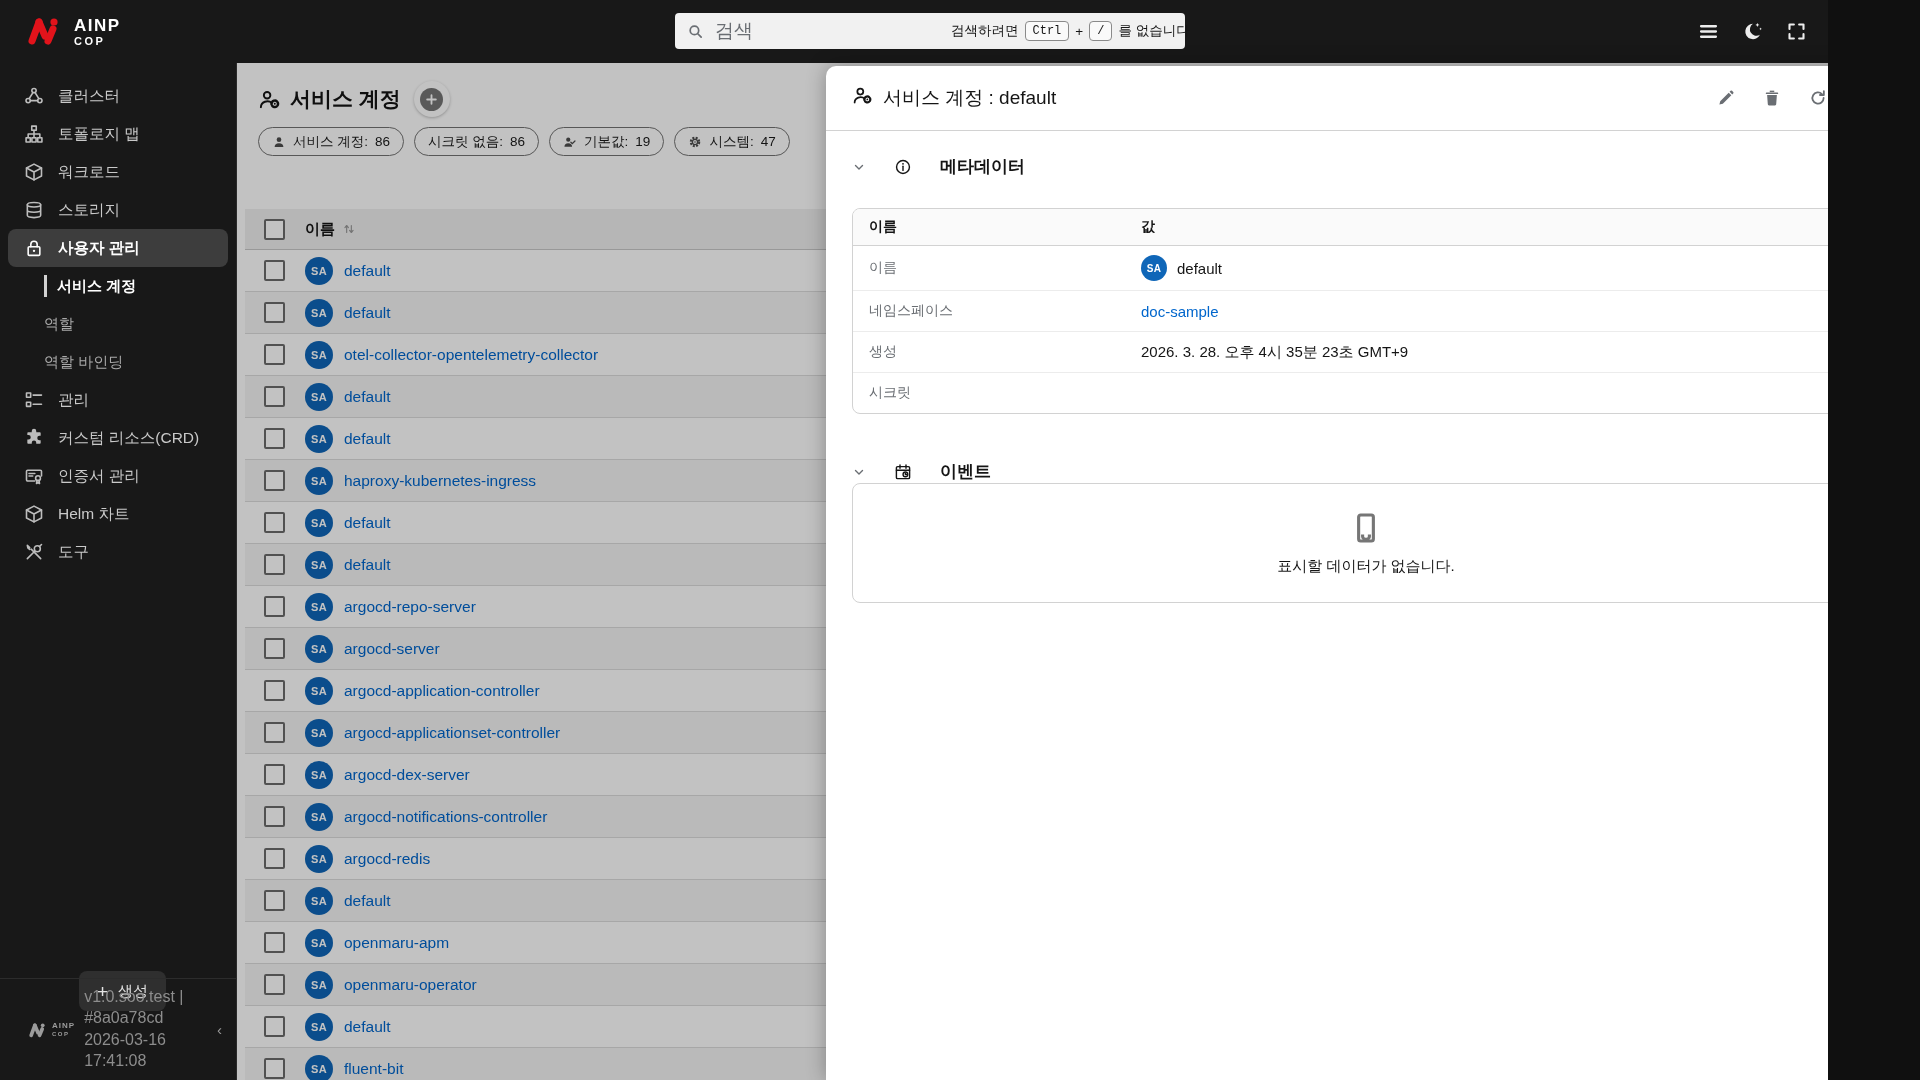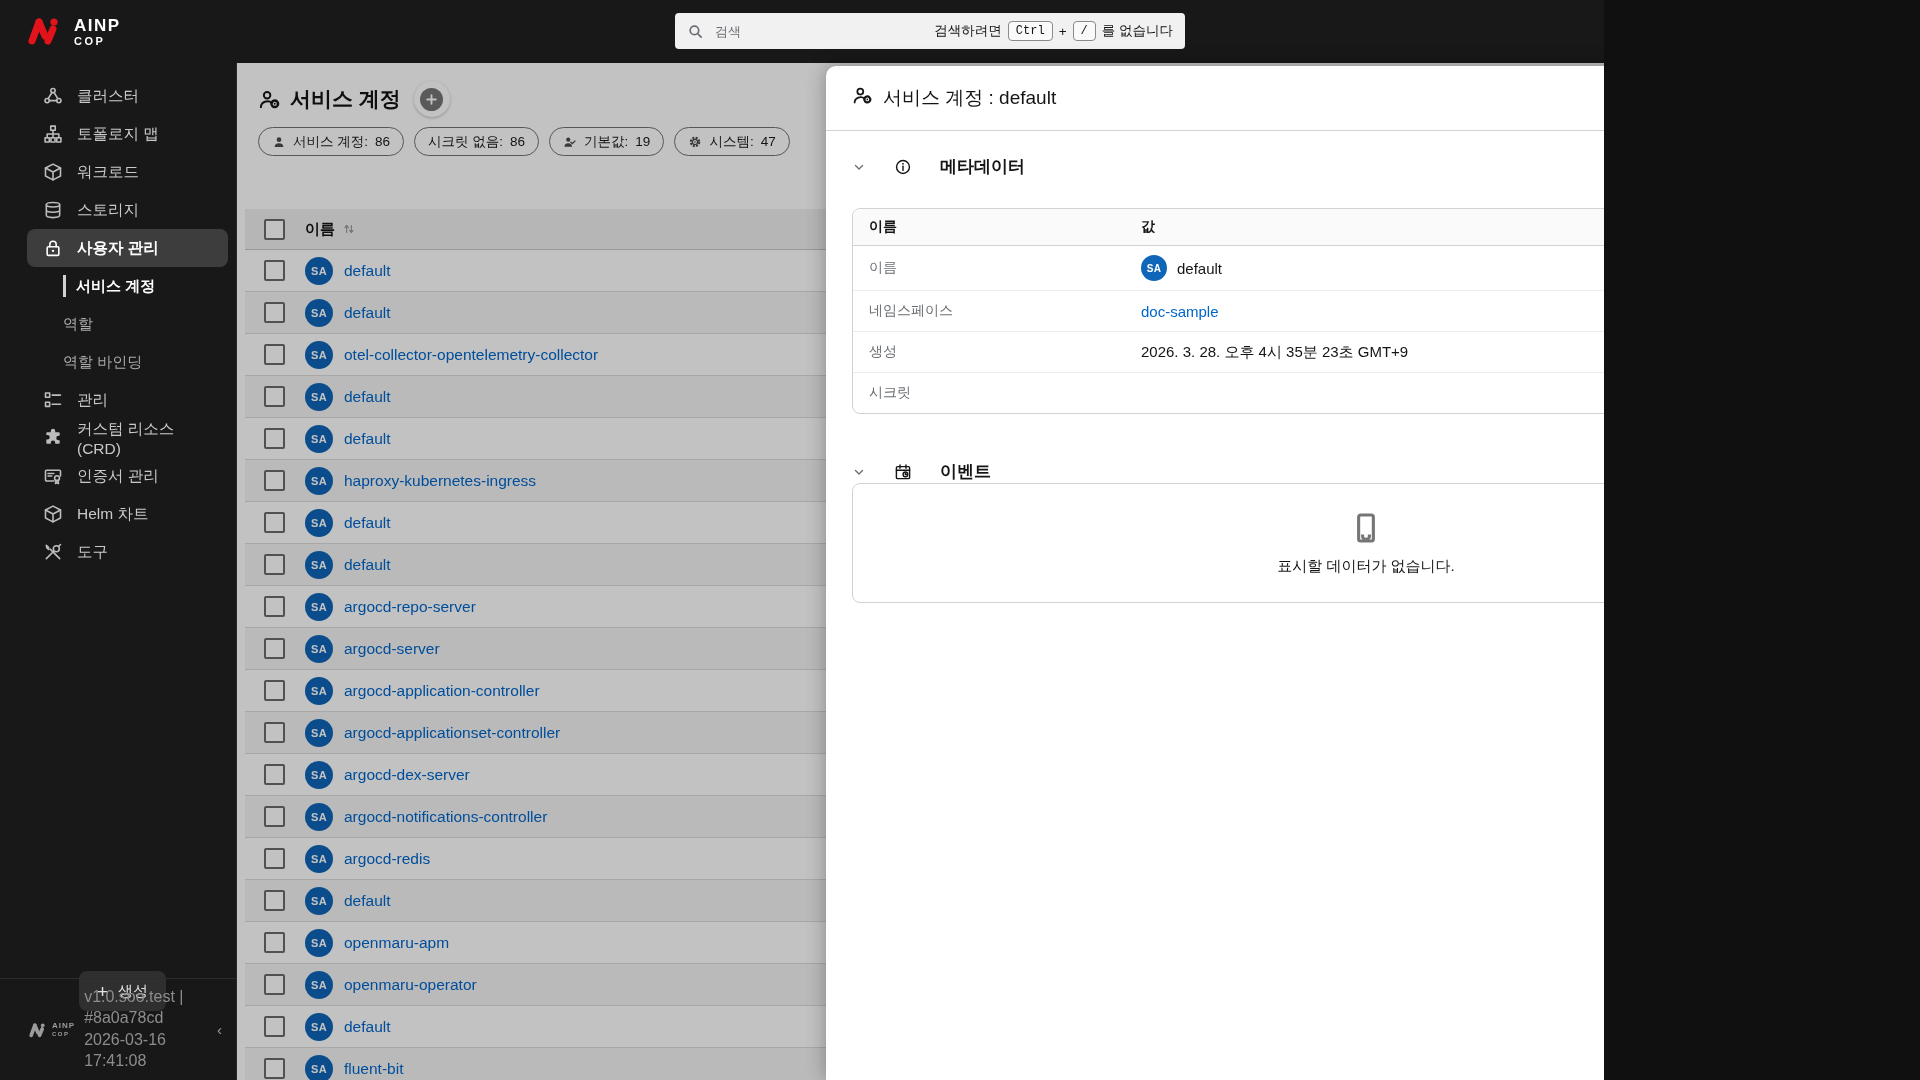--- a/index.html
+++ b/index.html
@@ -1,37 +1,37 @@
 <!DOCTYPE html>
 <html style="--accent: #e2131b; --badge: #0f66b8; --link: #0066cc;"><head>
 <meta charset="utf-8">
 <style>
   html,body{margin:0;padding:0;background:#101010;font-family:"Liberation Sans",sans-serif;}
-  .stage{position:relative;width:1604px;height:1080px;overflow:hidden;background:#14b8a6;}
+  .stage{position:relative;width:1828px;height:1080px;overflow:hidden;background:#14b8a6;}
 
   
   .topbar{position:absolute;left:0;top:0;width:1920px;height:63px;background:#181818;z-index:30;display:flex;align-items:center;}
   .brand{display:flex;align-items:center;gap:10px;margin-left:26px;}
   .brand-mark{color:var(--accent,#e2131b);}
   .brand-text{display:flex;flex-direction:column;line-height:1;}
   .brand-name{color:#fff;font-weight:700;font-size:17px;letter-spacing:1.5px;}
   .brand-sub{color:#fff;font-weight:700;font-size:11px;letter-spacing:2.5px;margin-top:2px;}
   .searchbox{position:absolute;left:675px;top:13px;width:510px;height:36px;background:#f1f1f1;border-radius:4px;display:flex;align-items:center;padding:0 12px;box-sizing:border-box;}
   .searchbox .mag{color:#6a6e73;margin-right:9px;display:flex;}
-  .search-input{flex:1;border:none;background:transparent;outline:none;font-size:13px;color:#151515;font-family:Liberation Sans, sans-serif;}
+  .search-input{flex:1;border:none;background:transparent;outline:none;font-size:19px;color:#151515;font-family:Liberation Serif, serif;}
   .search-input::placeholder{color:#6a6e73;}
   .search-hint{display:flex;align-items:center;gap:6px;font-size:13.5px;color:#151515;white-space:nowrap;}
   .kbd{font-family:"Liberation Mono",monospace;font-size:12px;border:1px solid #8a8a8a;border-radius:4px;background:#fafafa;padding:2px 7px;color:#151515;}
   .top-icons{position:absolute;right:18px;top:0;height:63px;display:flex;align-items:center;gap:8px;}
   .tbtn{width:36px;height:36px;display:flex;align-items:center;justify-content:center;color:#ededed;cursor:pointer;border-radius:4px;}
   .tbtn svg{width:21px;height:21px;}
 
   
   .sidebar{position:absolute;left:0;top:63px;width:237px;bottom:0;background:#181818;z-index:20;border-right:1px solid #2a2a2a;box-sizing:border-box;}
-  .side-list{padding-top:14px;padding-left:19px;}
+  .side-list{padding-top:14px;}
   .side-item{display:flex;align-items:center;gap:14px;height:38px;margin:0 8px;padding:0 16px;border-radius:8px;color:#c9c9c9;font-size:15.5px;cursor:pointer;}
   .side-item .s-icon{display:flex;color:#bdbdbd;}
   .side-item .s-icon svg{width:20px;height:20px;}
   .side-item.active{background:#3d3d3d;color:#fff;font-weight:700;}
   .side-item.active .s-icon{color:#fff;}
   .sub-item{display:flex;align-items:center;height:38px;margin:0 8px;padding:0 16px 0 36px;color:#a9a9a9;font-size:15px;cursor:pointer;position:relative;}
   .sub-item.selected{color:#fff;font-weight:700;}
   .sub-item.selected::before{content:"";position:absolute;left:36px;top:8px;bottom:8px;width:3px;background:#d2d2d2;}
   .sub-item.selected .sub-label{margin-left:13px;}
   .create-btn{position:absolute;left:79px;top:908px;height:40px;padding:0 18px;border-radius:8px;background:#2f2f2f;color:#e3e3e3;font-size:15px;display:flex;align-items:center;gap:10px;cursor:pointer;}

